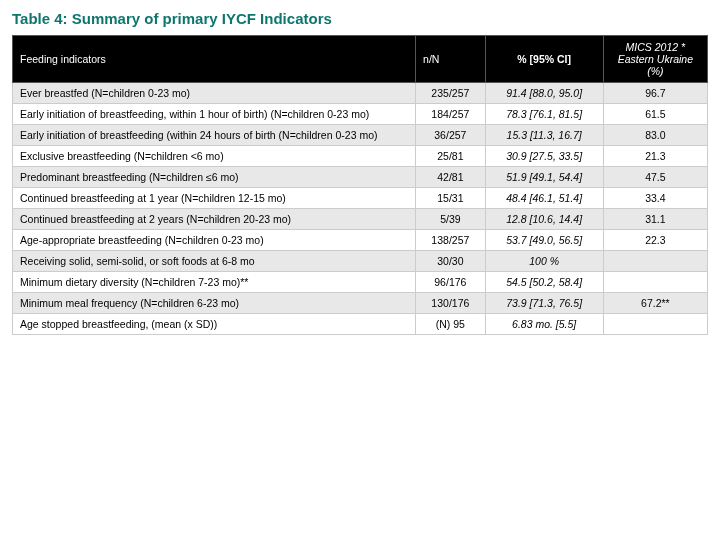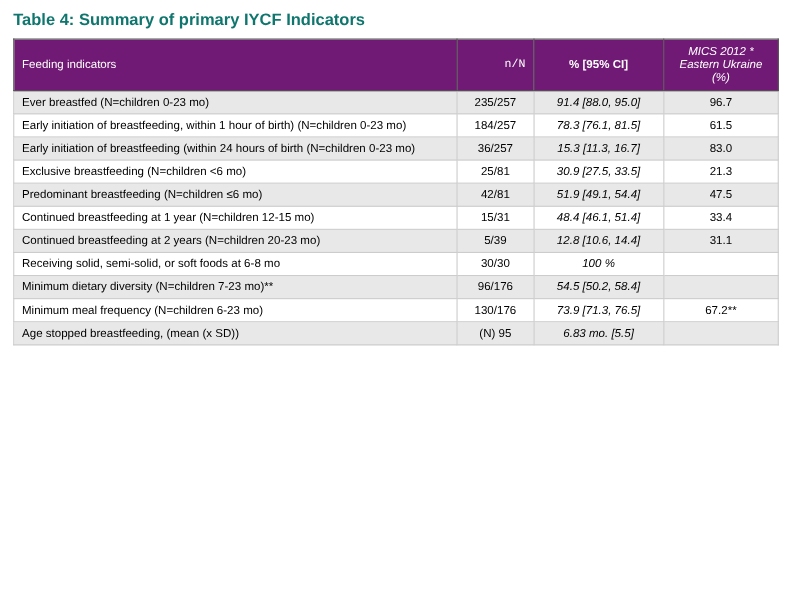--- a/index.html
+++ b/index.html
@@ -16,35 +16,34 @@
       font-weight: bold;
       margin-bottom: 8px;
       color: #0f766e;
     }
     table {
       width: 100%;
       border-collapse: collapse;
       font-size: 10.5px;
     }
     thead tr th {
-      background: #701a75;
+      background: #000000;
       color: #fff;
       padding: 5px 7px;
       text-align: left;
       font-weight: normal;
       border: 1px solid #555;
       vertical-align: middle;
     }
     thead tr th:first-child {
       width: 58%;
     }
     thead tr th:nth-child(2) {
       width: 10%;
-      text-align: right;
-      font-family: Liberation Mono, monospace;
+      text-align: left;
     }
     thead tr th:nth-child(3) {
       width: 17%;
       text-align: center;
       font-weight: bold;
     }
     thead tr th:nth-child(4) {
       width: 15%;
       text-align: center;
       font-style: italic;
@@ -118,20 +117,26 @@
         <td class="italic">48.4 [46.1, 51.4]</td>
         <td>33.4</td>
       </tr>
       <tr>
         <td>Continued breastfeeding at 2 years (N=children 20-23 mo)</td>
         <td>5/39</td>
         <td class="italic">12.8 [10.6, 14.4]</td>
         <td>31.1</td>
       </tr>
       <tr>
+        <td>Age-appropriate breastfeeding (N=children 0-23 mo)</td>
+        <td>138/257</td>
+        <td class="italic">53.7 [49.0, 56.5]</td>
+        <td>22.3</td>
+      </tr>
+      <tr>
         <td>Receiving solid, semi-solid, or soft foods at 6-8 mo</td>
         <td>30/30</td>
         <td class="italic">100 %</td>
         <td></td>
       </tr>
       <tr>
         <td>Minimum dietary diversity (N=children 7-23 mo)**</td>
         <td>96/176</td>
         <td class="italic">54.5 [50.2, 58.4]</td>
         <td></td>

